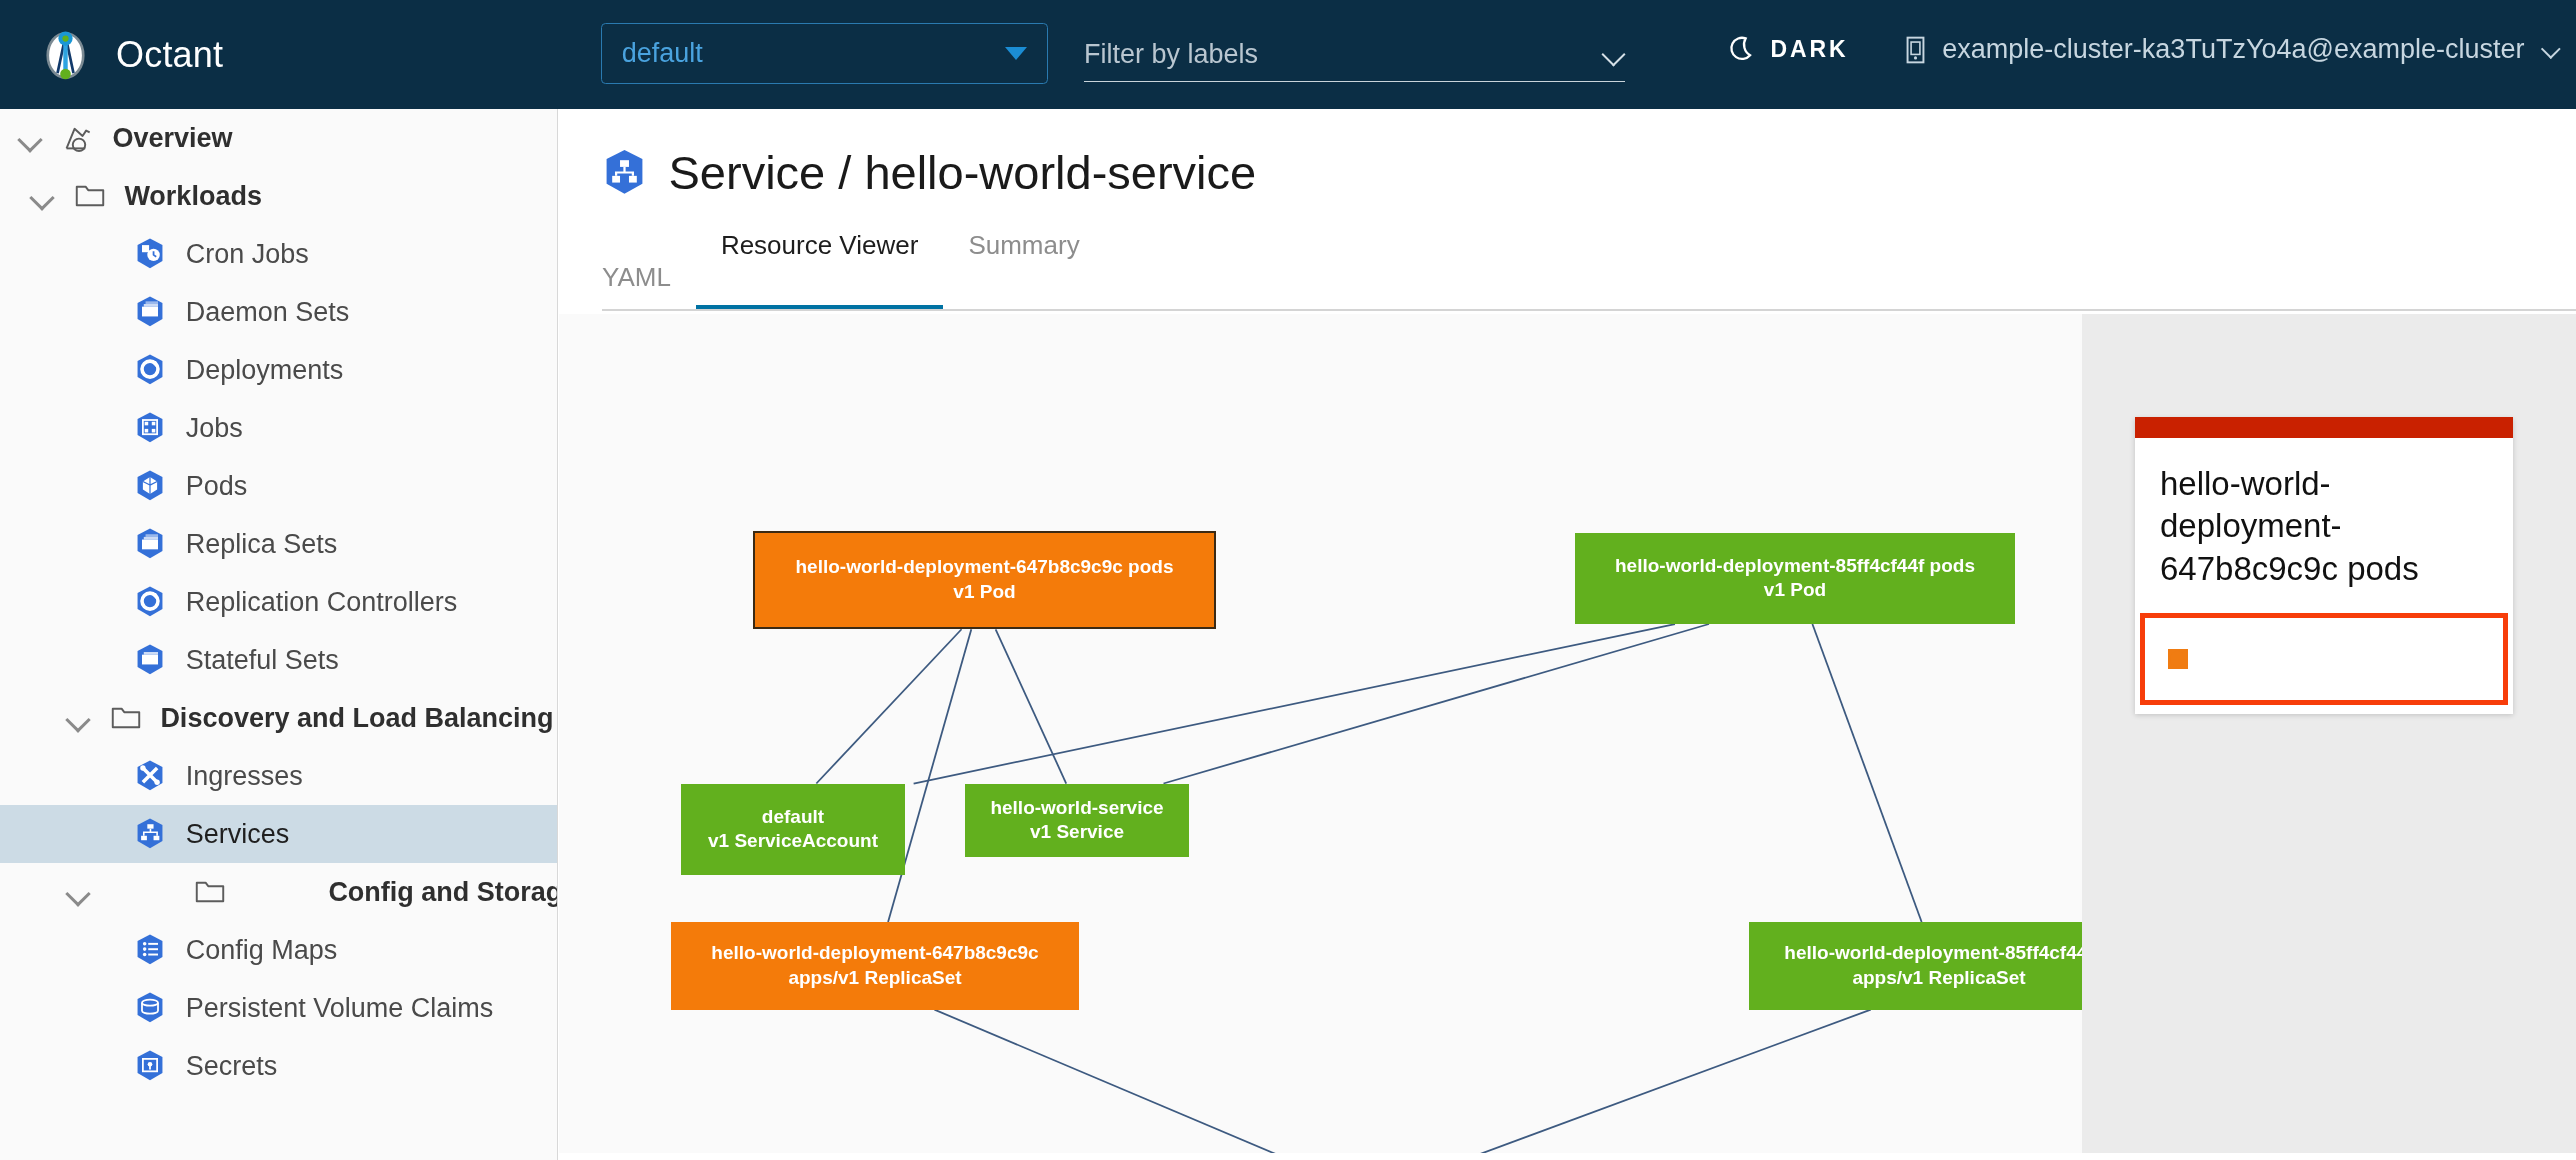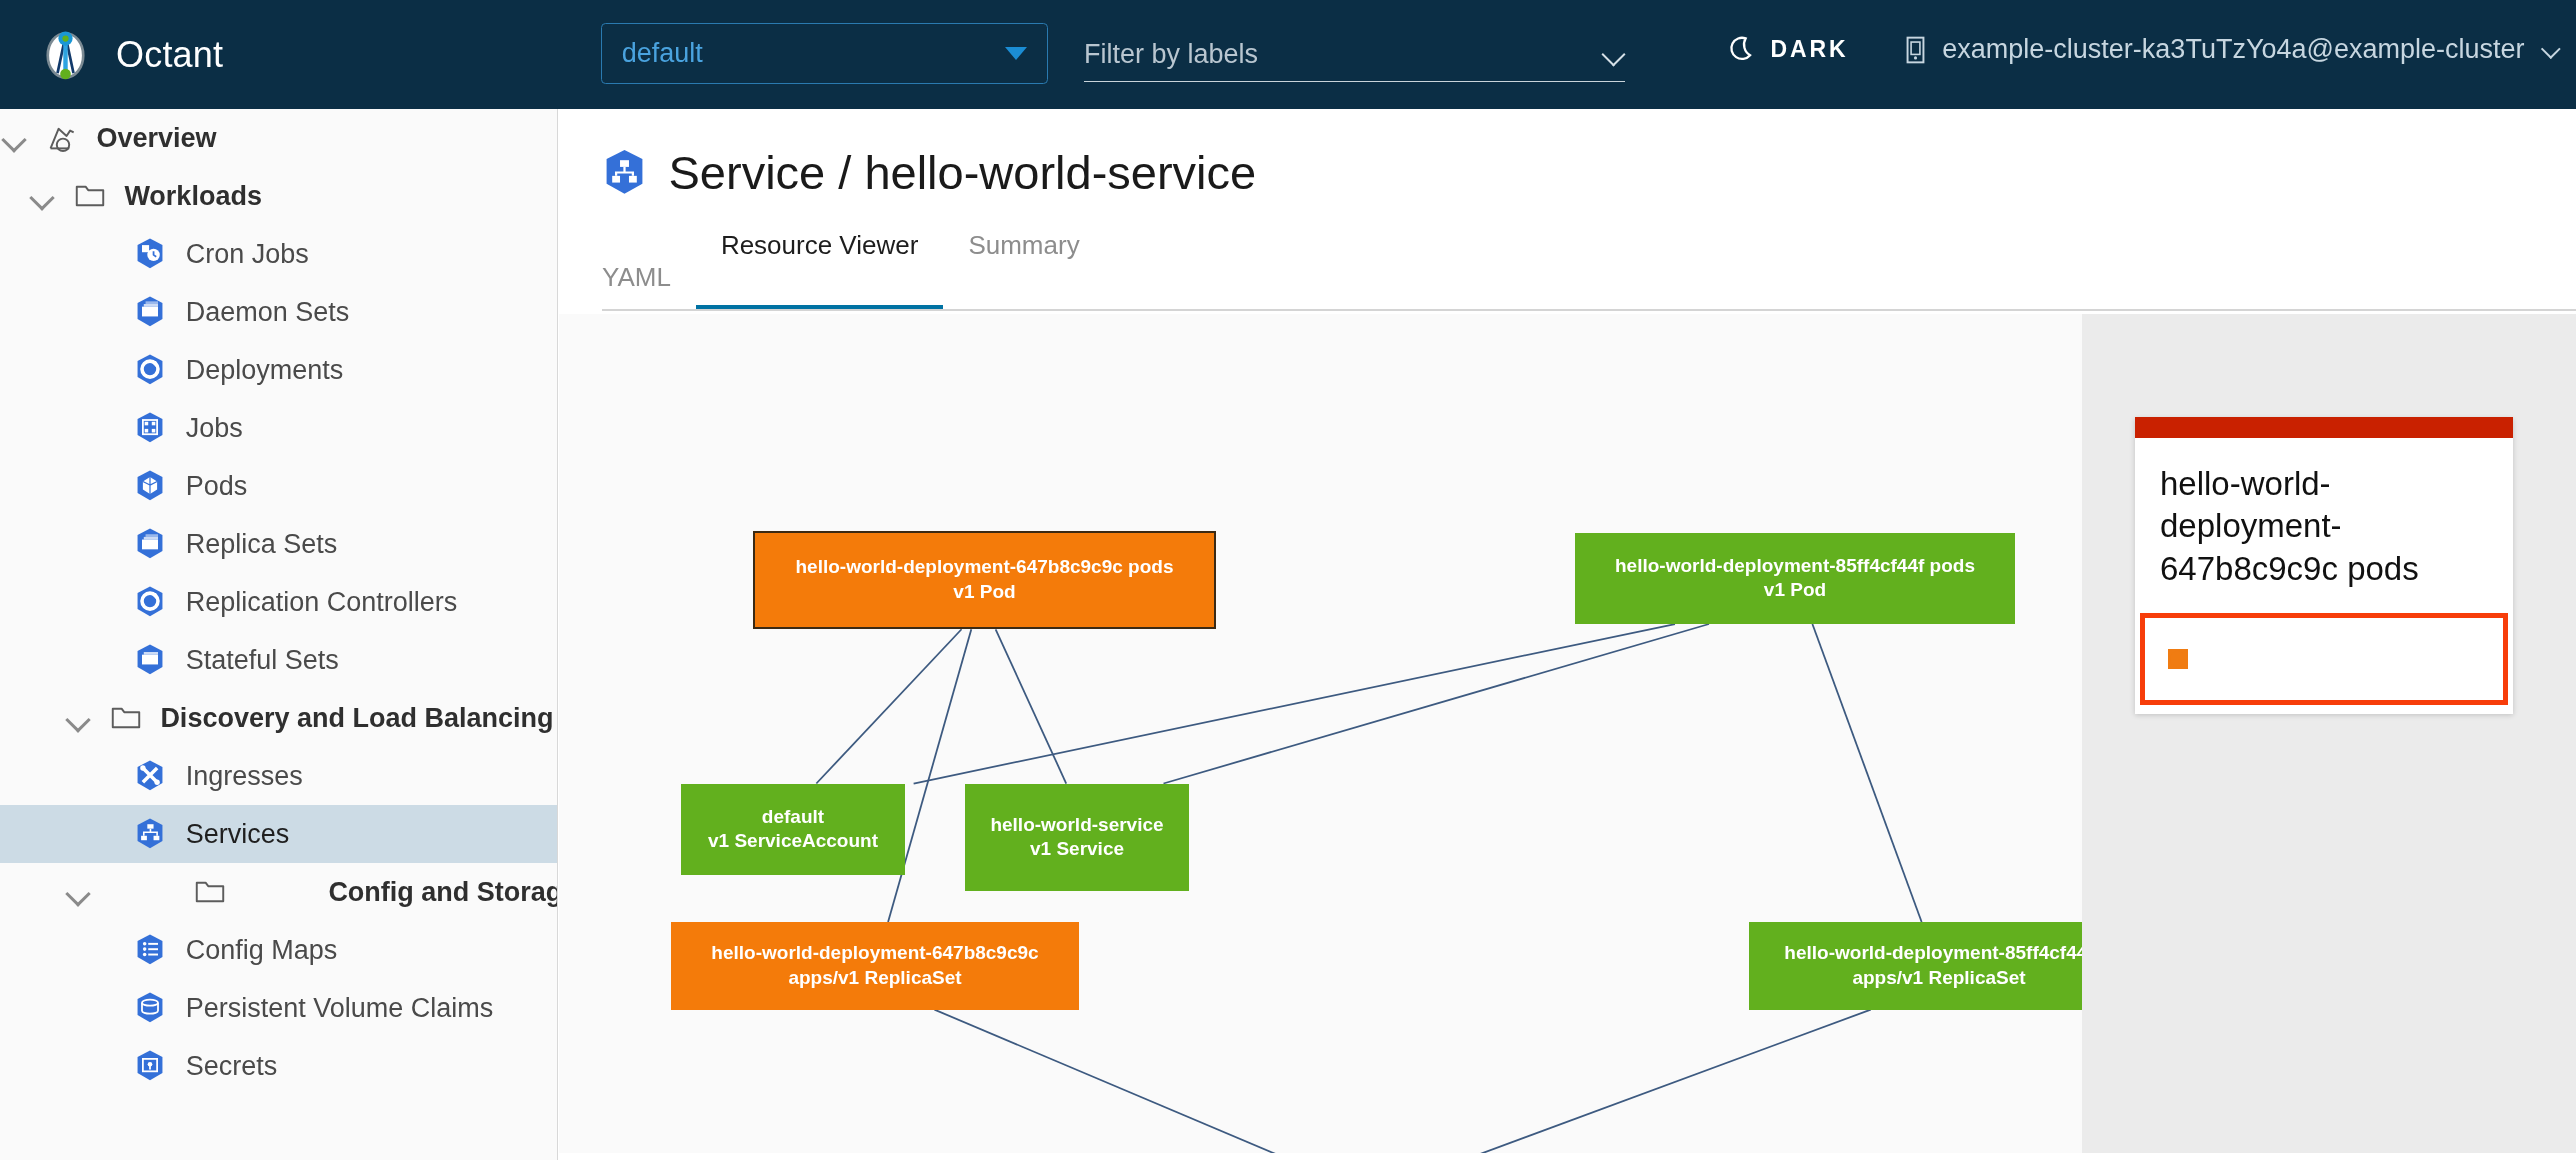--- a/index.html
+++ b/index.html
@@ -174,21 +174,21 @@
           <rect x="9" y="8" width="10" height="14" fill="none" stroke="#c7d6e0" stroke-width="1.8"></rect>
           <circle cx="14" cy="26" r="1.8" fill="#c7d6e0"></circle>
         </svg>
       </span>
       <span class="cluster-text">example-cluster-ka3TuTzYo4a@example-cluster</span>
       <span class="chev-sm"></span>
     </div>
   </div>
 
   <div class="sidebar" id="sidebar">
-      <div class="nav-row" style="padding-left: 0;">
+      <div class="nav-row" style="padding-left: 16px;">
         <span class="nav-chev"></span>
         <span style="width:19.7px;flex:none"></span>
         <span class="folder-ico"><svg width="32" height="29" viewBox="0 0 36 32">
             <path d="M4 26 L13 4 L22 12 L26 6 L30 8" fill="none" stroke="#5c5c5c" stroke-width="2.2" stroke-linejoin="round"></path>
             <circle cx="18" cy="22" r="7" fill="none" stroke="#5c5c5c" stroke-width="2.2"></circle>
             <path d="M4 26 L25 26" stroke="#5c5c5c" stroke-width="2.2"></path>
           </svg></span>
         <span style="width:19.7px;flex:none"></span>
         <span class="nav-label bold">Overview</span>
       </div>
@@ -393,21 +393,21 @@
               <span class="ln2">v1 Pod</span>
             </div>
             <div class="gnode green" style="left: 1016px; top: 219px; width: 440px; height: 91px;">
               <span class="ln1">hello-world-deployment-85ff4cf44f pods</span>
               <span class="ln2">v1 Pod</span>
             </div>
             <div class="gnode green" style="left: 122px; top: 470px; width: 224px; height: 91px;">
               <span class="ln1">default</span>
               <span class="ln2">v1 ServiceAccount</span>
             </div>
-            <div class="gnode green" style="left: 406px; top: 470px; width: 224px; height: 107px;">
+            <div class="gnode green" style="left: 406px; top: 470px; width: 224px; height: 73px;">
               <span class="ln1">hello-world-service</span>
               <span class="ln2">v1 Service</span>
             </div>
             <div class="gnode orange" style="left: 112px; top: 608px; width: 408px; height: 88px;">
               <span class="ln1">hello-world-deployment-647b8c9c9c</span>
               <span class="ln2">apps/v1 ReplicaSet</span>
             </div>
             <div class="gnode green" style="left: 1190px; top: 608px; width: 380px; height: 88px;">
               <span class="ln1">hello-world-deployment-85ff4cf44f</span>
               <span class="ln2">apps/v1 ReplicaSet</span>

